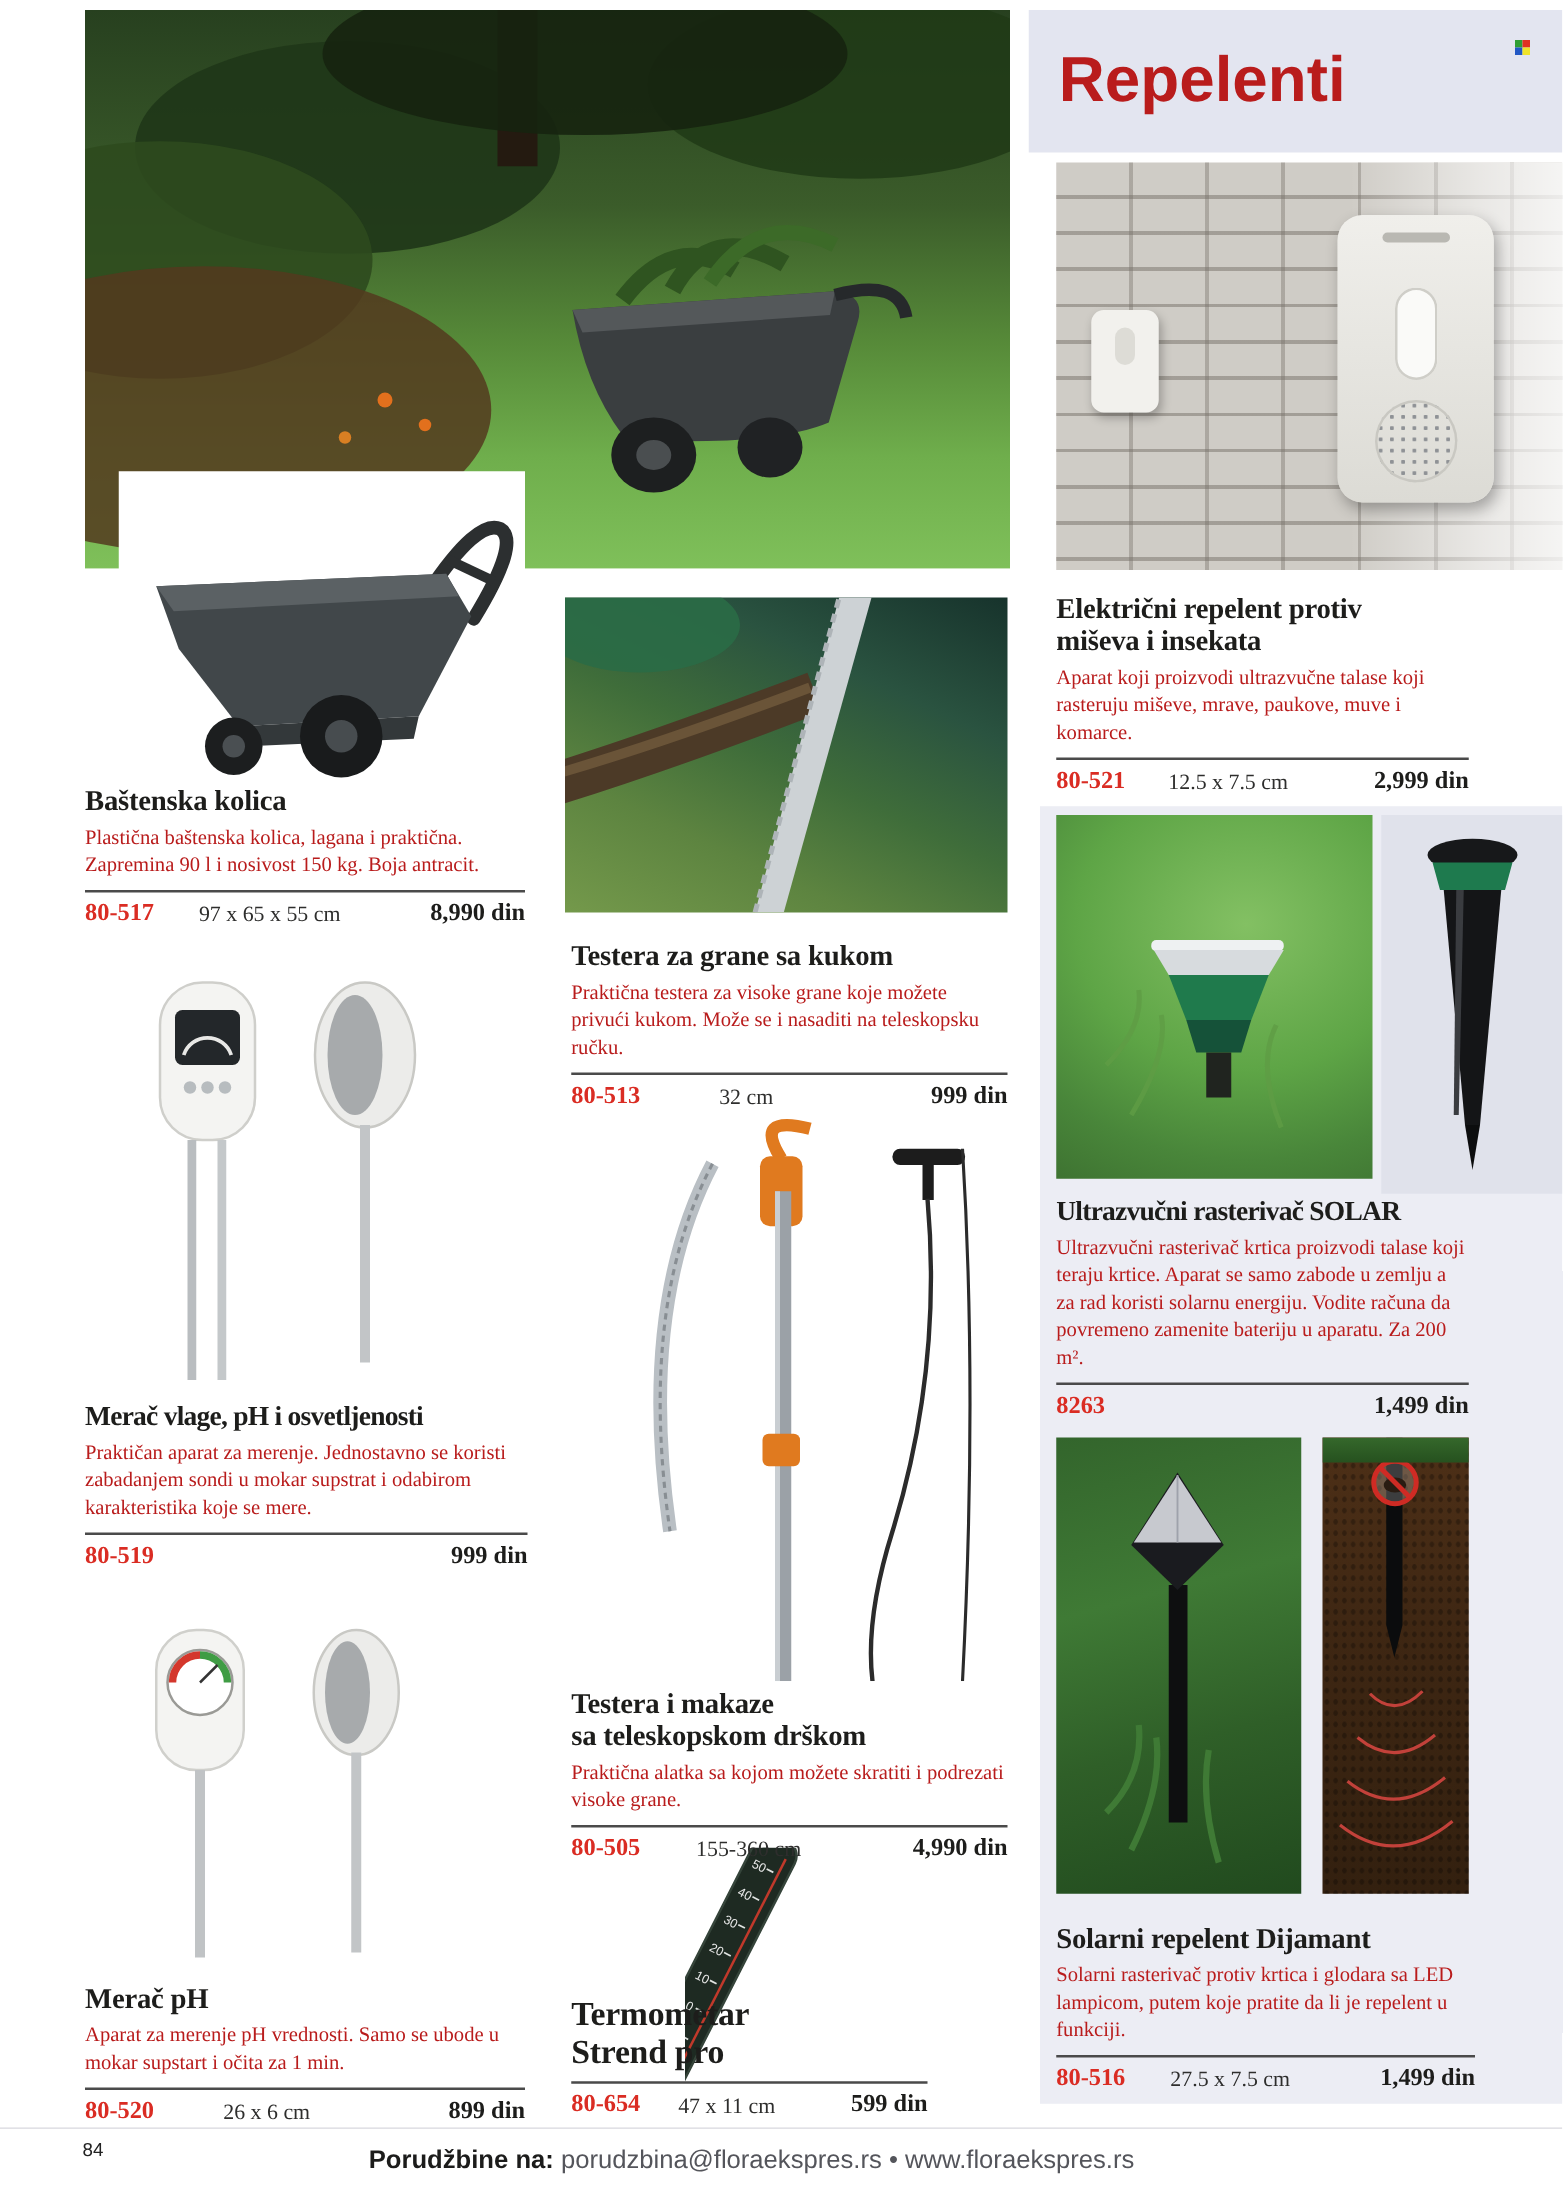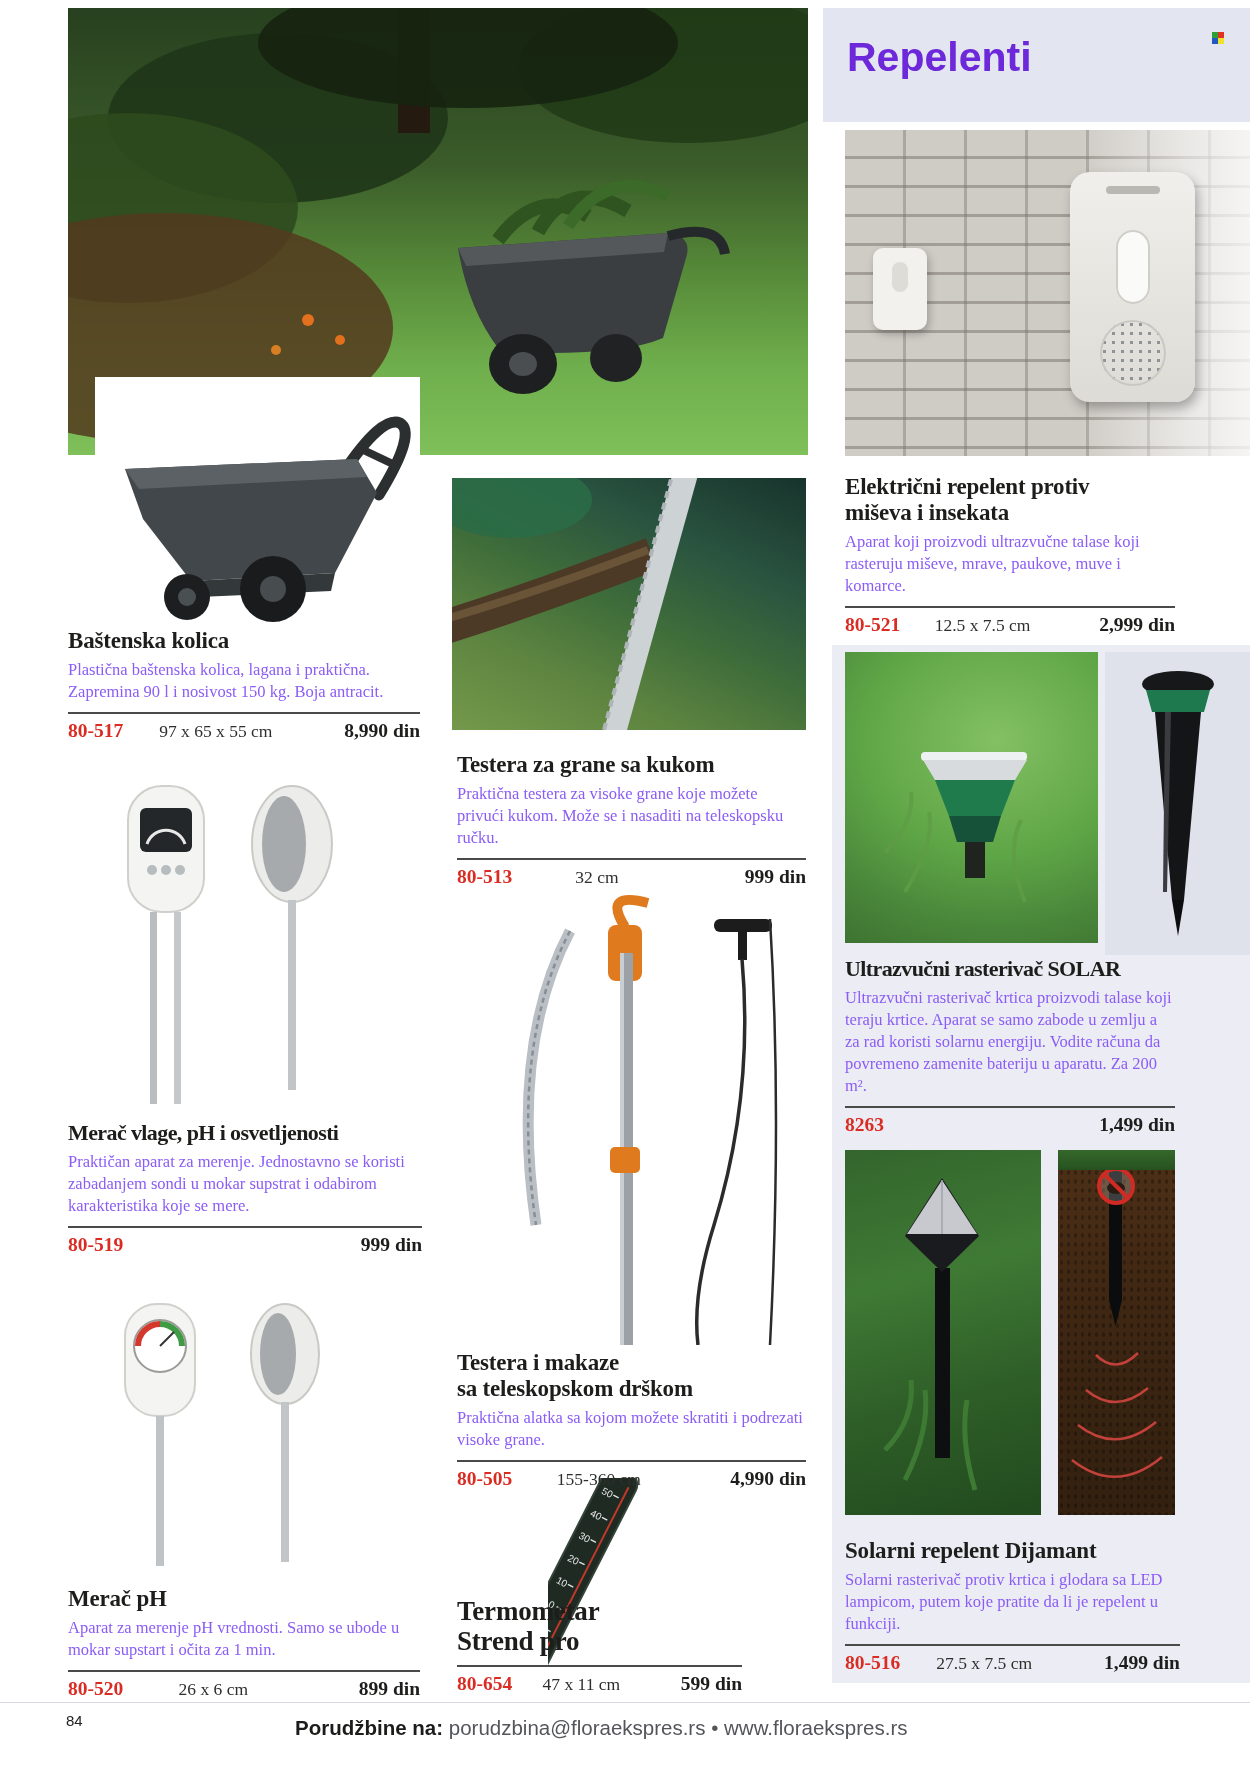--- a/index.html
+++ b/index.html
@@ -48,38 +48,38 @@
   .dev-big .oval{position:absolute;left:50%;top:58px;transform:translateX(-50%);
       width:34px;height:74px;background:#fafaf8;border-radius:17px;
       box-shadow:inset 0 0 0 2px #cfcec8;}
   .dev-big .spk{position:absolute;left:50%;bottom:16px;transform:translateX(-50%);
       width:66px;height:66px;border-radius:50%;
       background:radial-gradient(circle,#8f9296 1.5px,transparent 1.9px);
       background-size:9px 9px;box-shadow:inset 0 0 0 2px #c9c8c2;}
 
   
   .repelenti{position:absolute;left:823px;top:8px;width:427px;height:114px;background:#e3e5f0;}
-  .repelenti .t{position:absolute;left:24px;top:26px;font-size:41px;font-weight:700;
-      color:#6d28d9;letter-spacing:0;}
+  .repelenti .t{position:absolute;left:24px;top:26px;font-size:51px;font-weight:700;
+      color:#b91c1c;letter-spacing:0;}
   .logo4{position:absolute;right:26px;top:24px;width:12px;height:12px;display:grid;
       grid-template-columns:6px 6px;grid-template-rows:6px 6px;}
   .logo4 i{display:block;}
   .logo4 .c1{background:#2f9e33;}.logo4 .c2{background:#e03122;}
   .logo4 .c3{background:#2257c4;}.logo4 .c4{background:#efe32a;}
 
   .rpanel{position:absolute;left:832px;top:645px;width:418px;height:1038px;background:#ecedf4;}
 
   
   .prod{position:absolute;color:#2e2e2d;z-index:3;font-family:Liberation Serif, serif;}
   .prod h2{margin:0 0 5px;font-size:23px;line-height:26px;color:#1d1d1b;
       letter-spacing:-0.2px;white-space:pre-line;}
   .prod.nowrap h2{white-space:nowrap;}
   .prod.fit h2{font-size:22px;letter-spacing:-0.6px;}
   .prod.big h2{font-size:27px;line-height:30px;}
-  .prod p{margin:0;font-size:16.5px;line-height:22px;color:#8b5cf6;}
+  .prod p{margin:0;font-size:16.5px;line-height:22px;color:#b91c1c;}
   .pricebar{display:flex;align-items:flex-end;border-top:2px solid #4a4a4a;
       margin-top:9px;padding-top:6px;}
   .code{color:#da2c23;font-weight:700;font-size:19.5px;}
   .size{font-size:17.5px;color:#2e2e2d;margin:0 auto;}
   .price{font-weight:700;font-size:19.5px;color:#1d1d1b;margin-left:auto;}
 
   
   .footline{position:absolute;left:0;top:1702px;width:1250px;height:1px;background:#d8d8de;}
   .pagenum{position:absolute;left:66px;top:1712px;font-size:15px;color:#222;}
   .contact{position:absolute;left:295px;top:1716px;font-size:20.5px;color:#54555b;}

